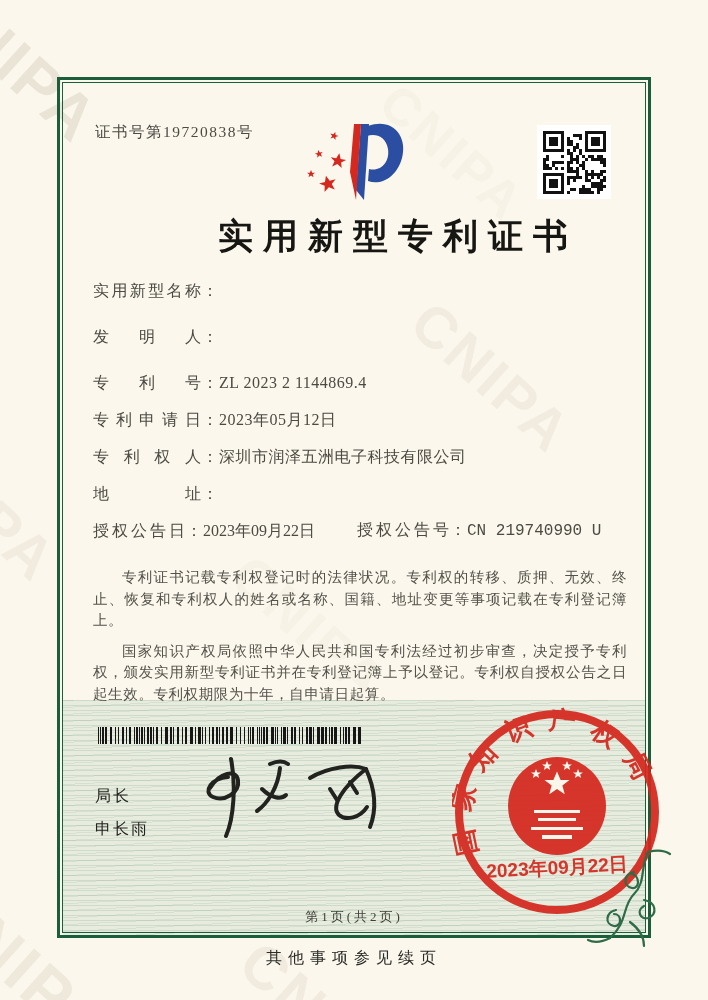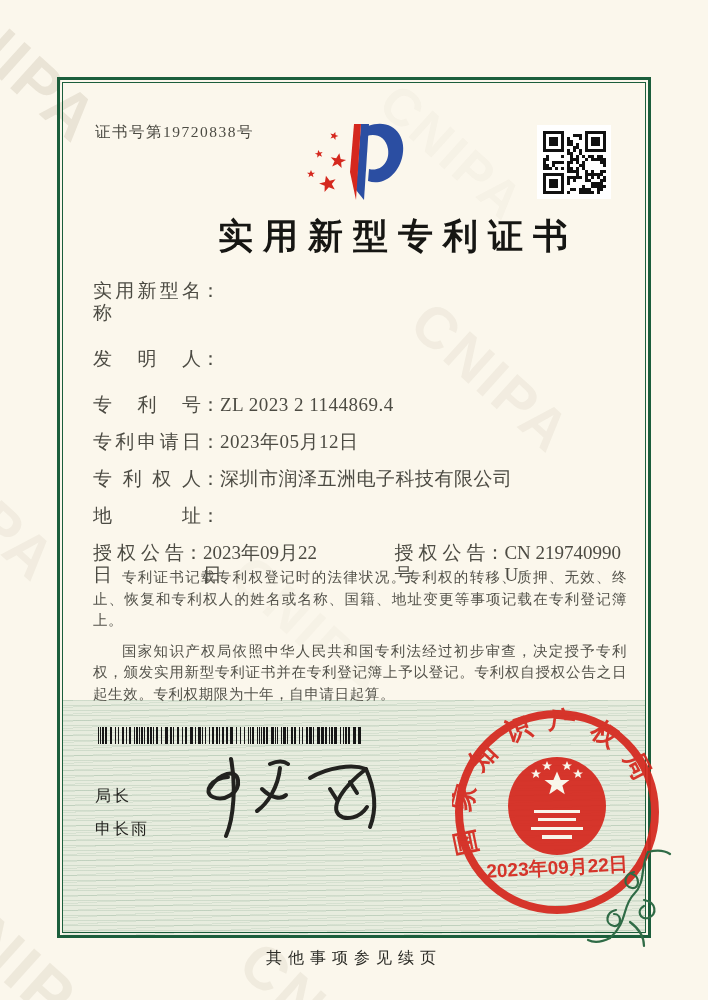--- a/index.html
+++ b/index.html
@@ -47,32 +47,32 @@
   }
   .logo{position:absolute;left:282px;top:110px;width:140px;height:98px;}
   .qr{
     position:absolute;left:537px;top:125px;width:74px;height:74px;background:#fff;
     display:flex;align-items:center;justify-content:center;
   }
   .title{
     position:absolute;left:57px;top:213px;width:594px;text-align:center;
     font-size:35px;font-weight:700;color:#161613;letter-spacing:10px;margin-left:44px;
   }
-  .fields{position:absolute;left:93px;top:280px;width:545px;color:var(--ink);font-size:19px;}
+  .fields{position:absolute;left:93px;top:280px;width:545px;color:var(--ink);font-size:16px;}
   .field-row{display:flex;margin-bottom:15px;line-height:22px;}
   .field-row.gap-lg{margin-bottom:24px;}
   .flabel{
     display:inline-block;width:108px;flex:0 0 108px;
     text-align:justify;text-align-last:justify;
   }
   .fcolon{flex:0 0 18px;text-align:center;}
   .fvalue{flex:1;letter-spacing:.5px;}
   .grant-row{display:flex;line-height:22px;margin-top:8px;}
   .grant-row .pair{display:flex;}
-  .grant-row .pair+.pair{margin-left:60px;}
+  .grant-row .pair+.pair{margin-left:42px;font-family:Liberation Mono, monospace;}
   .grant-row .flabel2{display:inline-block;width:92px;text-align:justify;text-align-last:justify;}
   .paras{
     position:absolute;left:93px;top:567px;width:534px;color:#53524a;
     font-size:14.5px;line-height:21.5px;text-align:justify;letter-spacing:.6px;
   }
   .paras p{text-indent:2em;}
   .paras p+p{margin-top:9px;}
   .barcode{position:absolute;left:98px;top:727px;width:264px;height:17px;}
   .director{
     position:absolute;left:95px;top:786px;color:#23231f;
@@ -533,16 +533,17 @@
       <path d="M62,4 C54,20 60,34 48,46 C36,58 42,74 24,90"></path>
       <path d="M48,24 C38,26 36,38 46,40 C54,41 54,28 46,26"></path>
       <path d="M58,52 C70,54 72,66 62,70 C54,72 50,62 58,58"></path>
       <path d="M30,62 C20,64 18,76 28,78 C36,79 36,66 28,66"></path>
       <path d="M24,90 C16,94 8,95 2,92"></path>
       <path d="M62,4 C70,2 78,2 84,6"></path>
       <path d="M44,74 C52,80 58,88 58,98"></path>
     </svg>
   </div>
 
+  <div class="page-indicator">第1页(共2页)</div>
 
   <div class="footer-note">其他事项参见续页</div>
 
 </div>
 
 </body></html>

